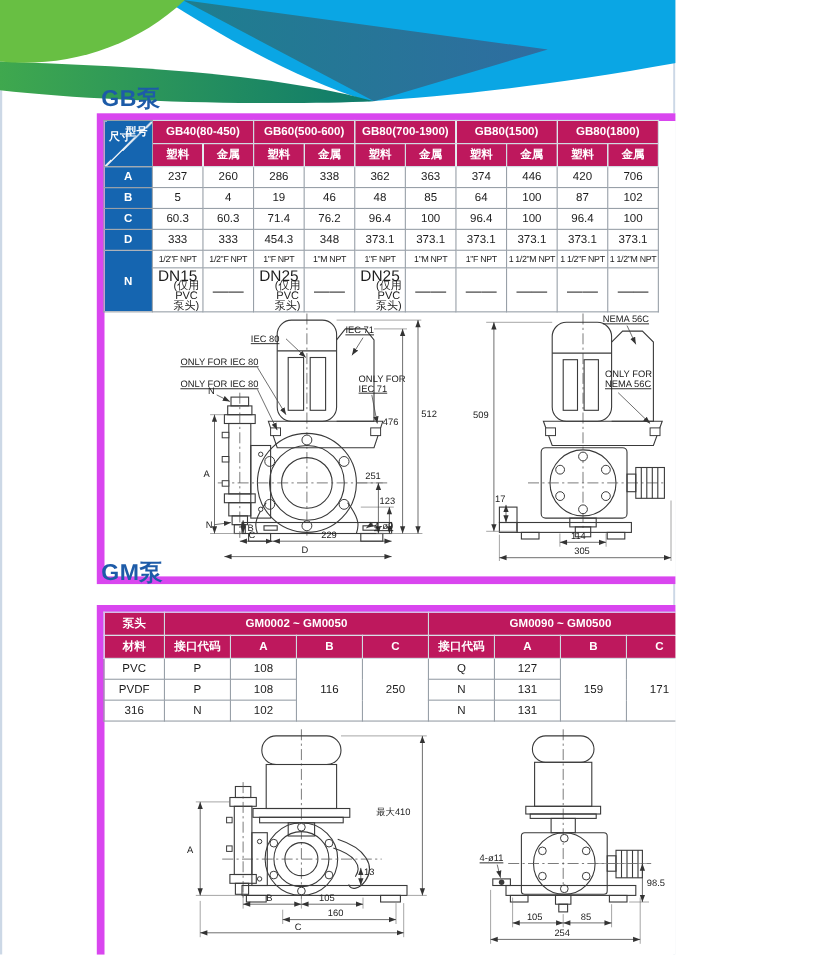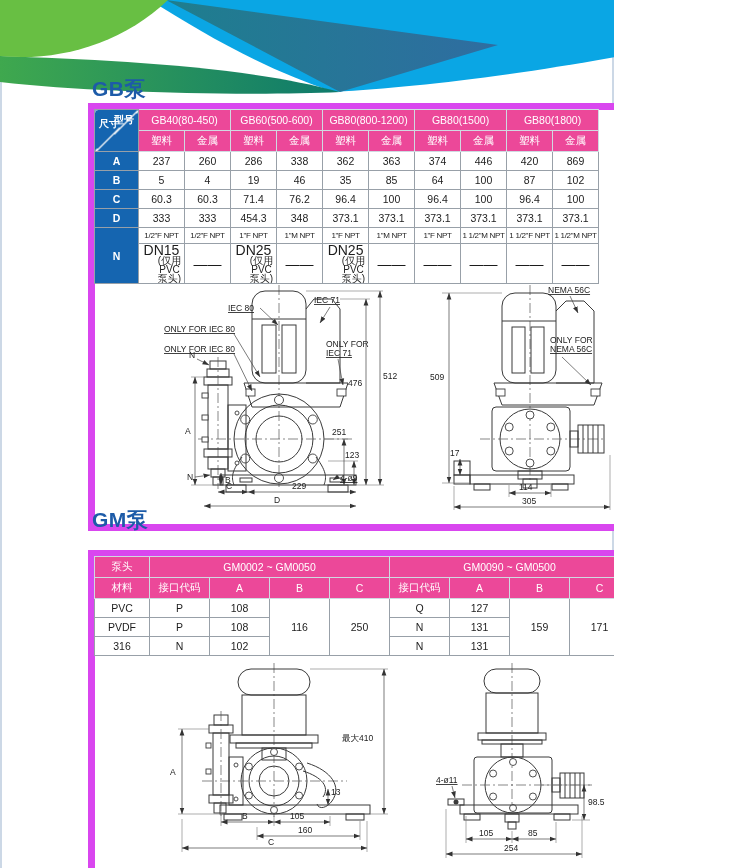--- a/index.html
+++ b/index.html
@@ -6,21 +6,21 @@
   .page{position:relative;width:614px;height:868px;background:#fff;overflow:hidden;
         font-family:"Liberation Sans",sans-serif;}
   .edge{position:absolute;top:0;bottom:0;width:2px;background:#ccd8e6;}
   .edge.l{left:0}.edge.r{right:0}
   .banner{position:absolute;left:0;top:0;}
   .sec-title{position:absolute;font-size:21px;font-weight:bold;color:#1d5ba8;letter-spacing:0.5px;}
   .box{position:absolute;border:7px solid #d946ef;background:#fff;}
   table{border-collapse:collapse;table-layout:fixed;}
   th,td{border:1px solid #98a0a8;text-align:center;vertical-align:middle;padding:0;overflow:hidden;
         font-size:10.5px;color:#1c1c1c;font-weight:normal;}
-  th.hd,td.hd{background:#ec4899;color:#fff;font-weight:normal;border-color:#d0d9e1;}
+  th.hd,td.hd{background:#be185d;color:#fff;font-weight:bold;border-color:#d0d9e1;}
   th.lbl{background:#1565b0;color:#fff;font-weight:bold;border-color:#98a0a8;}
   .gbt{position:absolute;left:-1px;top:-1px;width:504px;}
   .gmt{position:absolute;left:-1px;top:-1px;width:535px;}
   .npt{font-size:8px;letter-spacing:-0.3px;}
   .m{font-size:14px;line-height:12px;}
   .nt{font-size:10px;line-height:9px;color:#222;margin-left:16px;}
   .diagc{position:relative;background-color:#1565b0;
     background-image:linear-gradient(to bottom right,transparent calc(50% - 0.8px),#e8eef4 calc(50% - 0.8px),#e8eef4 calc(50% + 0.8px),transparent calc(50% + 0.8px));}
   .diagc span{position:absolute;color:#fff;font-weight:bold;font-size:10px;}
   .diagc .ct{top:3px;right:4px}.diagc .cb{bottom:20px;left:4px}
@@ -79,21 +79,21 @@
           <col span="10" style="width:46px">
         </colgroup>
       <tbody>
           <tr style="height:21px">
         <th class="diagc" rowspan="2">
           <span class="ct">型号</span>
           <span class="cb">尺寸</span>
         </th>
         <th class="hd" colspan="2">GB40(80-450)</th>
         <th class="hd" colspan="2">GB60(500-600)</th>
-        <th class="hd" colspan="2">GB80(800-1200)</th>
+        <th class="hd" colspan="2">GB80(700-1900)</th>
         <th class="hd" colspan="2">GB80(1500)</th>
         <th class="hd" colspan="2">GB80(1800)</th>
       </tr>
       <tr style="height:21px">
         <th class="hd">塑料</th>
         <th class="hd">金属</th>
         <th class="hd">塑料</th>
         <th class="hd">金属</th>
         <th class="hd">塑料</th>
         <th class="hd">金属</th>
@@ -106,29 +106,29 @@
         <th class="lbl">A</th>
         <td>237</td>
         <td>260</td>
         <td>286</td>
         <td>338</td>
         <td>362</td>
         <td>363</td>
         <td>374</td>
         <td>446</td>
         <td>420</td>
-        <td>869</td>
+        <td>706</td>
       </tr>
       <tr style="height:19px">
         <th class="lbl">B</th>
         <td>5</td>
         <td>4</td>
         <td>19</td>
         <td>46</td>
-        <td>35</td>
+        <td>48</td>
         <td>85</td>
         <td>64</td>
         <td>100</td>
         <td>87</td>
         <td>102</td>
       </tr>
       <tr style="height:19px">
         <th class="lbl">C</th>
         <td>60.3</td>
         <td>60.3</td>

